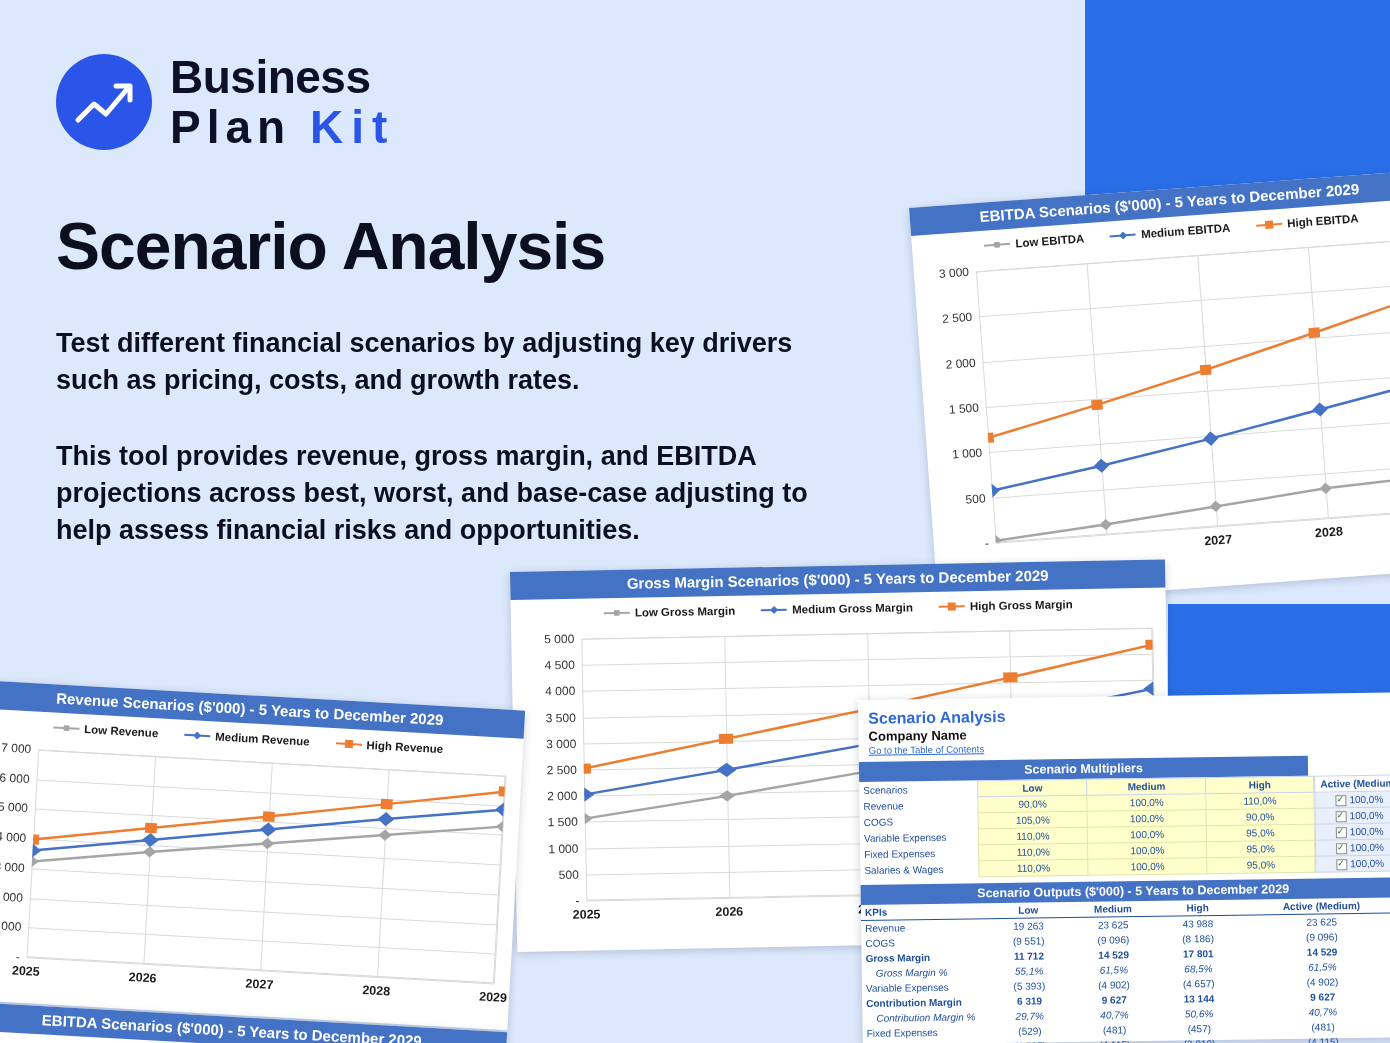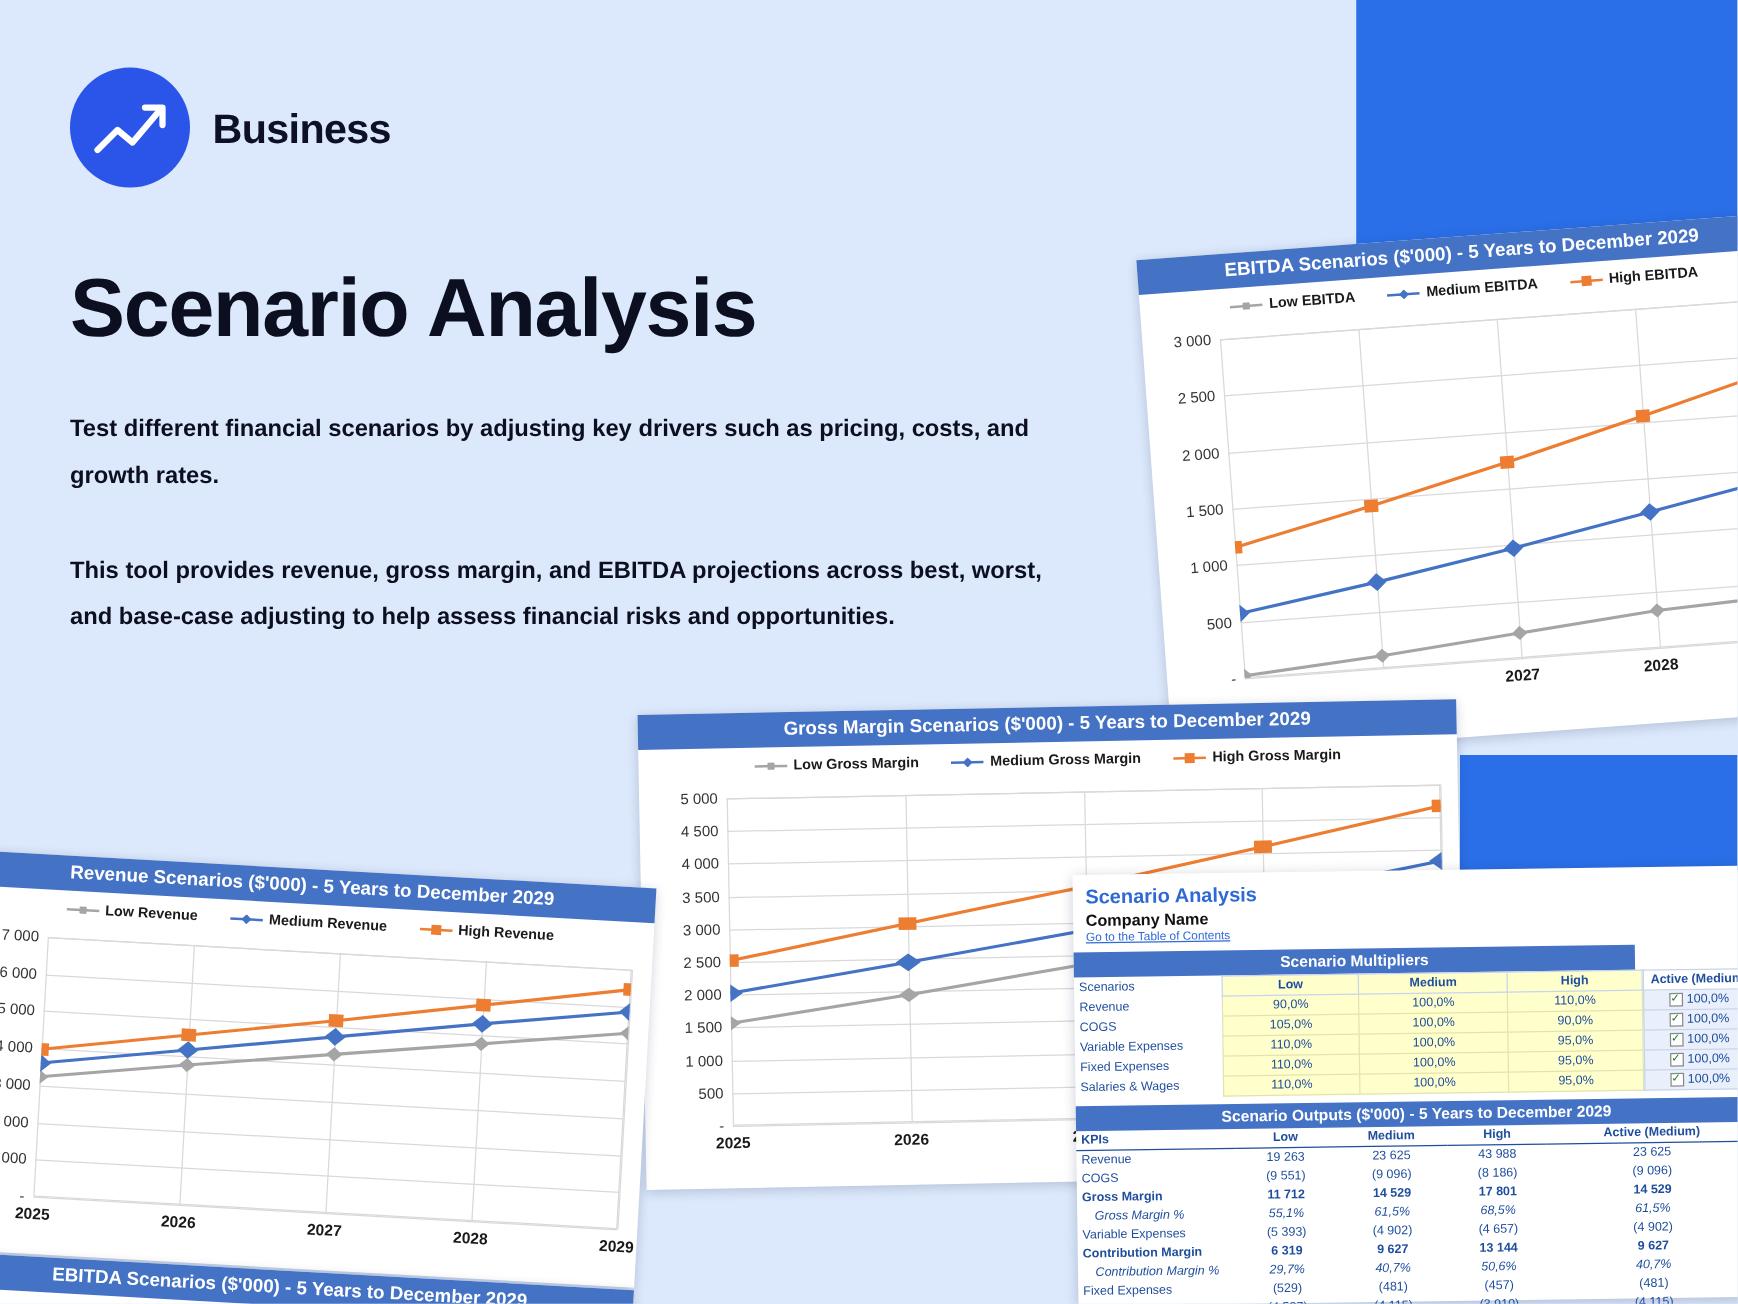--- a/index.html
+++ b/index.html
@@ -10,27 +10,27 @@
   }
   .blue-block{position:absolute;background:#2b6fe8;}
   .blue-block.b1{left:1085px;top:0;width:305px;height:196px;}
   .blue-block.b2{left:1168px;top:604px;width:222px;height:92px;}
 
   
   .logo-wrap{position:absolute;left:56px;top:54px;display:flex;align-items:center;gap:18px;}
   .logo-mark{width:96px;height:96px;border-radius:50%;background:#2b55e8;position:relative;}
   .logo-mark svg{position:absolute;left:0;top:0;}
   .logo-text{line-height:1;}
-  .logo-text .l1{font-size:33px;font-weight:bold;color:#0d1026;letter-spacing:-0.5px;}
+  .logo-text .l1{font-size:46px;font-weight:bold;color:#0d1026;letter-spacing:-0.5px;}
   .logo-text .l2{font-size:46px;font-weight:bold;color:#0d1026;letter-spacing:6px;margin-top:4px;}
   .logo-text .l2 .kit{color:#2b55e8;letter-spacing:8px;}
 
   
   .headline{position:absolute;left:56px;top:208px;font-size:66px;font-weight:bold;color:#0b0f1f;letter-spacing:-1px;}
-  .para{position:absolute;left:56px;width:790px;font-size:19px;line-height:37px;color:#0b0f1f;font-weight:bold;}
+  .para{position:absolute;left:56px;width:790px;font-size:27px;line-height:37px;color:#0b0f1f;font-weight:bold;}
   .para.p1{top:325px;}
   .para.p2{top:438px;}
 
   
   .card{position:absolute;background:#fff;box-shadow:0 2px 9px rgba(10,30,70,.20);}
   .card-title{background:#4472c4;color:#fff;font-weight:bold;font-size:15px;text-align:center;padding:5px 0 6px;white-space:nowrap;overflow:hidden;}
   .legend{display:flex;justify-content:center;gap:26px;padding:9px 0 3px;font-size:11.5px;font-weight:bold;color:#1a1a1a;}
   .legend .li{display:flex;align-items:center;gap:5px;}
   .lmark{width:26px;height:2px;position:relative;display:inline-block;}
   .lmark::after{content:"";position:absolute;left:9px;top:-3px;width:8px;height:8px;}
@@ -82,20 +82,24 @@
 
 <div class="logo-wrap">
   <div class="logo-mark">
     <svg width="96" height="96" viewBox="0 0 96 96">
       <polyline points="22,66 38,50 50,60 72,34" fill="none" stroke="#ffffff" stroke-width="5" stroke-linecap="round" stroke-linejoin="round"></polyline>
       <polyline points="60,32 74,32 74,46" fill="none" stroke="#ffffff" stroke-width="5" stroke-linecap="round" stroke-linejoin="round"></polyline>
     </svg>
   </div>
   <div class="logo-text">
     <div class="l1">Business</div>
+    <div class="l2">
+      <span>Plan</span>
+      <span class="kit">Kit</span>
+    </div>
   </div>
 </div>
 
 <div class="headline">Scenario Analysis</div>
 <div class="para p1">Test different financial scenarios by adjusting key drivers such as pricing, costs, and growth rates.</div>
 <div class="para p2">This tool provides revenue, gross margin, and EBITDA projections across best, worst, and base-case adjusting to help assess financial risks and opportunities.</div>
 
 <div class="tilt-ebitda" style="position:absolute;left:912px;top:248px;">
   <div class="card" style="left:0;top:-40px;width:520px;height:400px;">
     <div class="card-title">EBITDA Scenarios ($'000) - 5 Years to December 2029</div>

